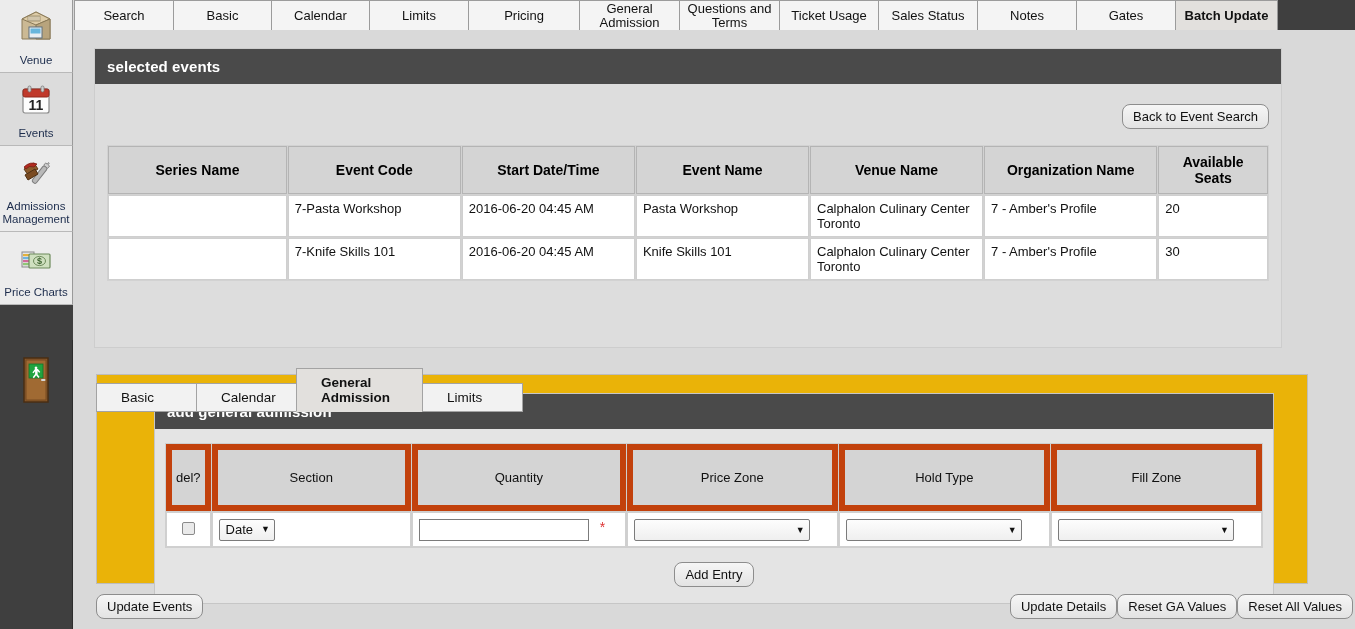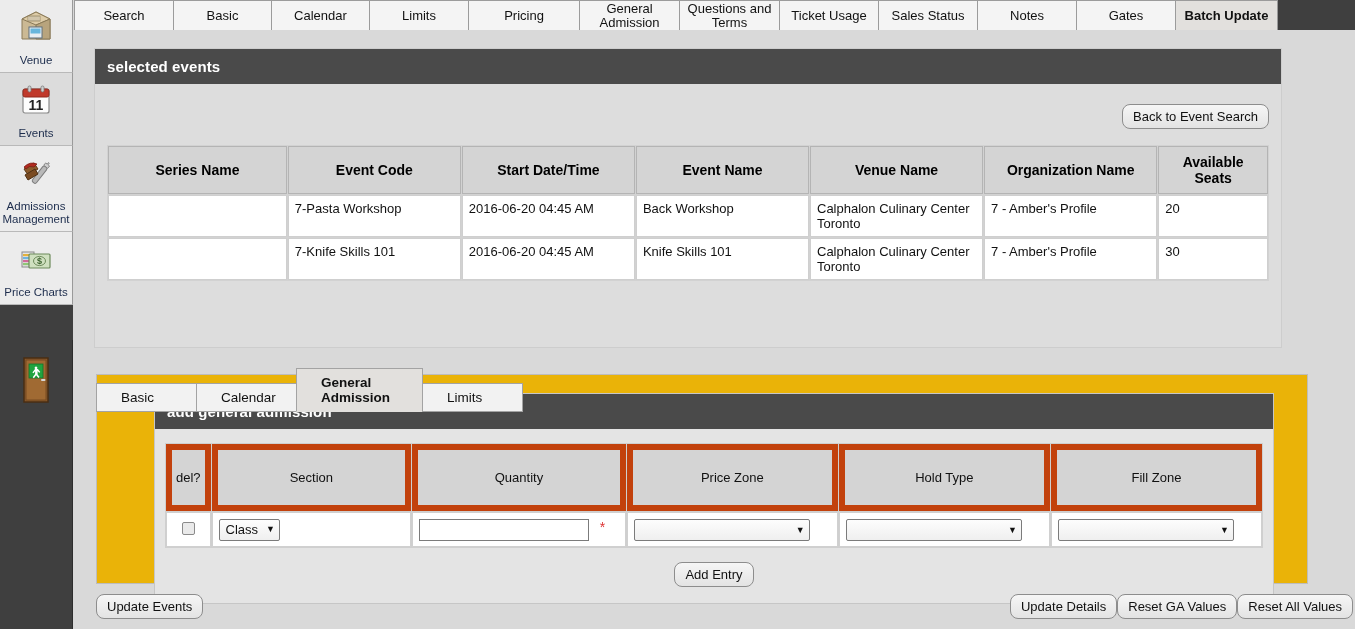--- a/index.html
+++ b/index.html
@@ -386,21 +386,21 @@
                 <th style="width:174px">Venue Name</th>
                 <th style="width:174px">Organization Name</th>
                 <th style="width:110px">Available Seats</th>
               </tr>
             </thead>
             <tbody>
               <tr>
                 <td></td>
                 <td>7-Pasta Workshop</td>
                 <td>2016-06-20 04:45 AM</td>
-                <td>Back Workshop</td>
+                <td>Pasta Workshop</td>
                 <td>Calphalon Culinary Center Toronto</td>
                 <td>7 - Amber's Profile</td>
                 <td>20</td>
               </tr>
               <tr>
                 <td></td>
                 <td>7-Knife Skills 101</td>
                 <td>2016-06-20 04:45 AM</td>
                 <td>Knife Skills 101</td>
                 <td>Calphalon Culinary Center Toronto</td>
@@ -436,21 +436,21 @@
                   <th style="width:212px">Fill Zone</th>
                 </tr>
               </thead>
               <tbody>
                 <tr>
                   <td class="cell-center">
                     <span class="chk"></span>
                   </td>
                   <td>
                     <span class="sel">
-                      <span>Class</span>
+                      <span>Date</span>
                       <span class="carat">▼</span>
                     </span>
                   </td>
                   <td>
                     <input class="txtin" type="text" value="" style="">
                     <span class="req">*</span>
                   </td>
                   <td>
                     <span class="sel wide">
                       <span></span>

